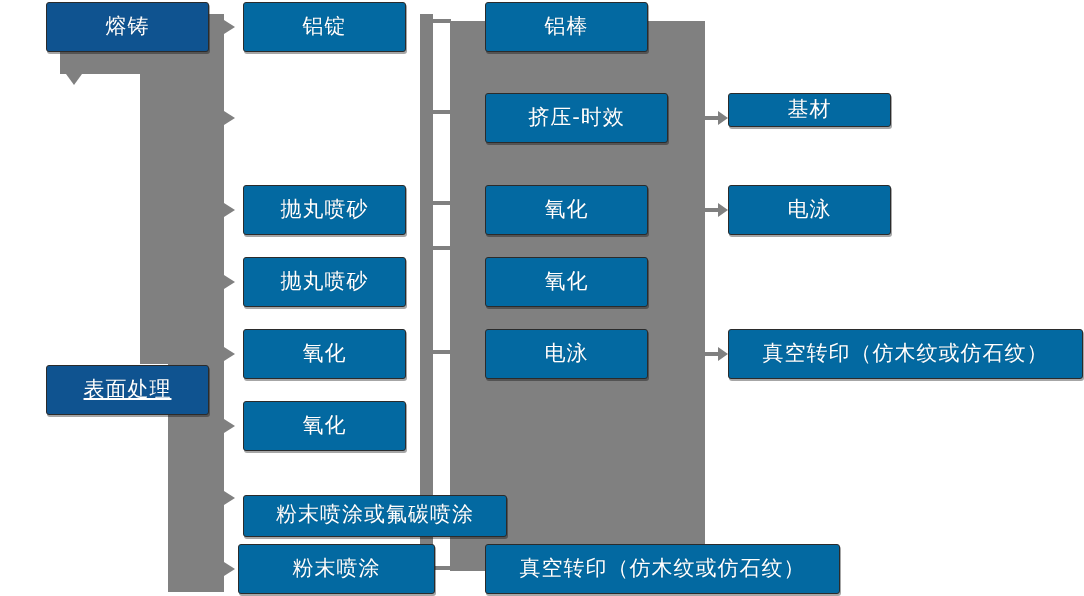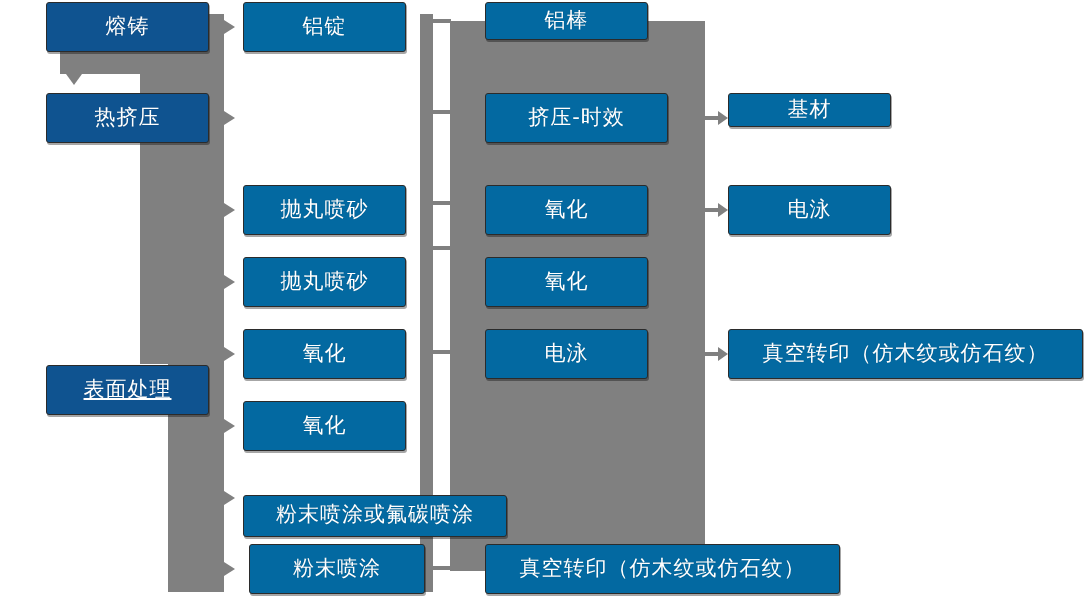--- a/index.html
+++ b/index.html
@@ -117,23 +117,20 @@
 
   <div class="line" style="left:164px; top:389px; width:22px;"></div>
 
   <div class="conn" style="left:703px; top:116px; width:16px;"></div>
   <div class="conn" style="left:703px; top:208px; width:16px;"></div>
   <div class="conn" style="left:703px; top:352px; width:16px;"></div>
 
   <div class="box dark" style="left:0px; top:2px; width:163px; height:50px;">
     <span>熔铸</span>
   </div>
-  <div class="box dark" style="left:0px; top:93px; width:163px; height:50px;">
-    <span>热挤压</span>
-  </div>
   <div class="box dark" style="left:0px; top:365px; width:163px; height:50px;text-decoration:underline;">
     <span>表面处理</span>
   </div>
 
   <div class="box light" style="left:243px; top:2px; width:163px; height:50px;">
     <span>铝锭</span>
   </div>
   <div class="box light" style="left:243px; top:185px; width:163px; height:50px;">
     <span>抛丸喷砂</span>
   </div>
@@ -142,25 +139,25 @@
   </div>
   <div class="box light" style="left:243px; top:329px; width:163px; height:50px;">
     <span>氧化</span>
   </div>
   <div class="box light" style="left:243px; top:401px; width:163px; height:50px;">
     <span>氧化</span>
   </div>
   <div class="box light" style="left:243px; top:495px; width:264px; height:42px;font-family:Liberation Mono, monospace;">
     <span>粉末喷涂或氟碳喷涂</span>
   </div>
-  <div class="box light" style="left:249px; top:544px; width:176px; height:50px;">
+  <div class="box light" style="left:238px; top:544px; width:197px; height:50px;">
     <span>粉末喷涂</span>
   </div>
 
-  <div class="box light" style="left:485px; top:2px; width:163px; height:38px;">
+  <div class="box light" style="left:485px; top:2px; width:163px; height:50px;">
     <span>铝棒</span>
   </div>
   <div class="box light" style="left:485px; top:93px; width:183px; height:50px;">
     <span>挤压-时效</span>
   </div>
   <div class="box light" style="left:485px; top:185px; width:163px; height:50px;">
     <span>氧化</span>
   </div>
   <div class="box light" style="left:485px; top:257px; width:163px; height:50px;">
     <span>氧化</span>

